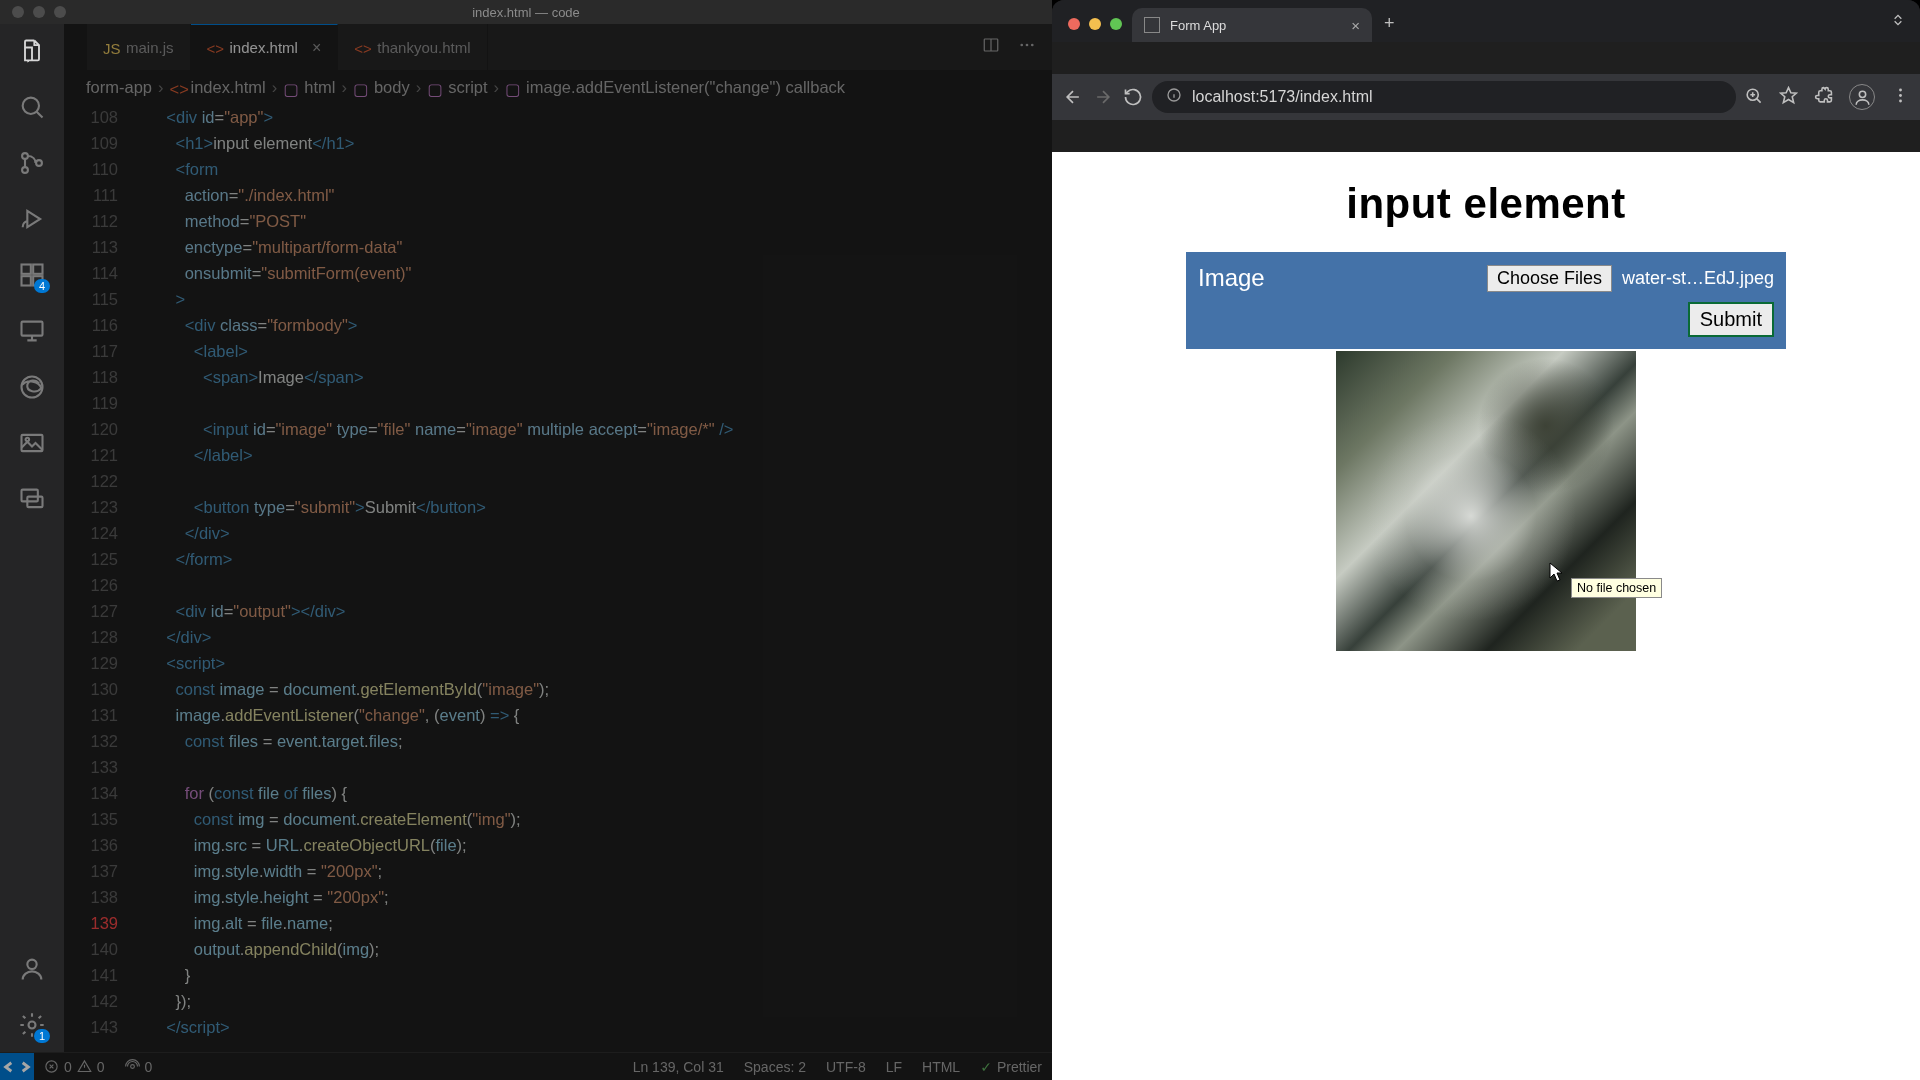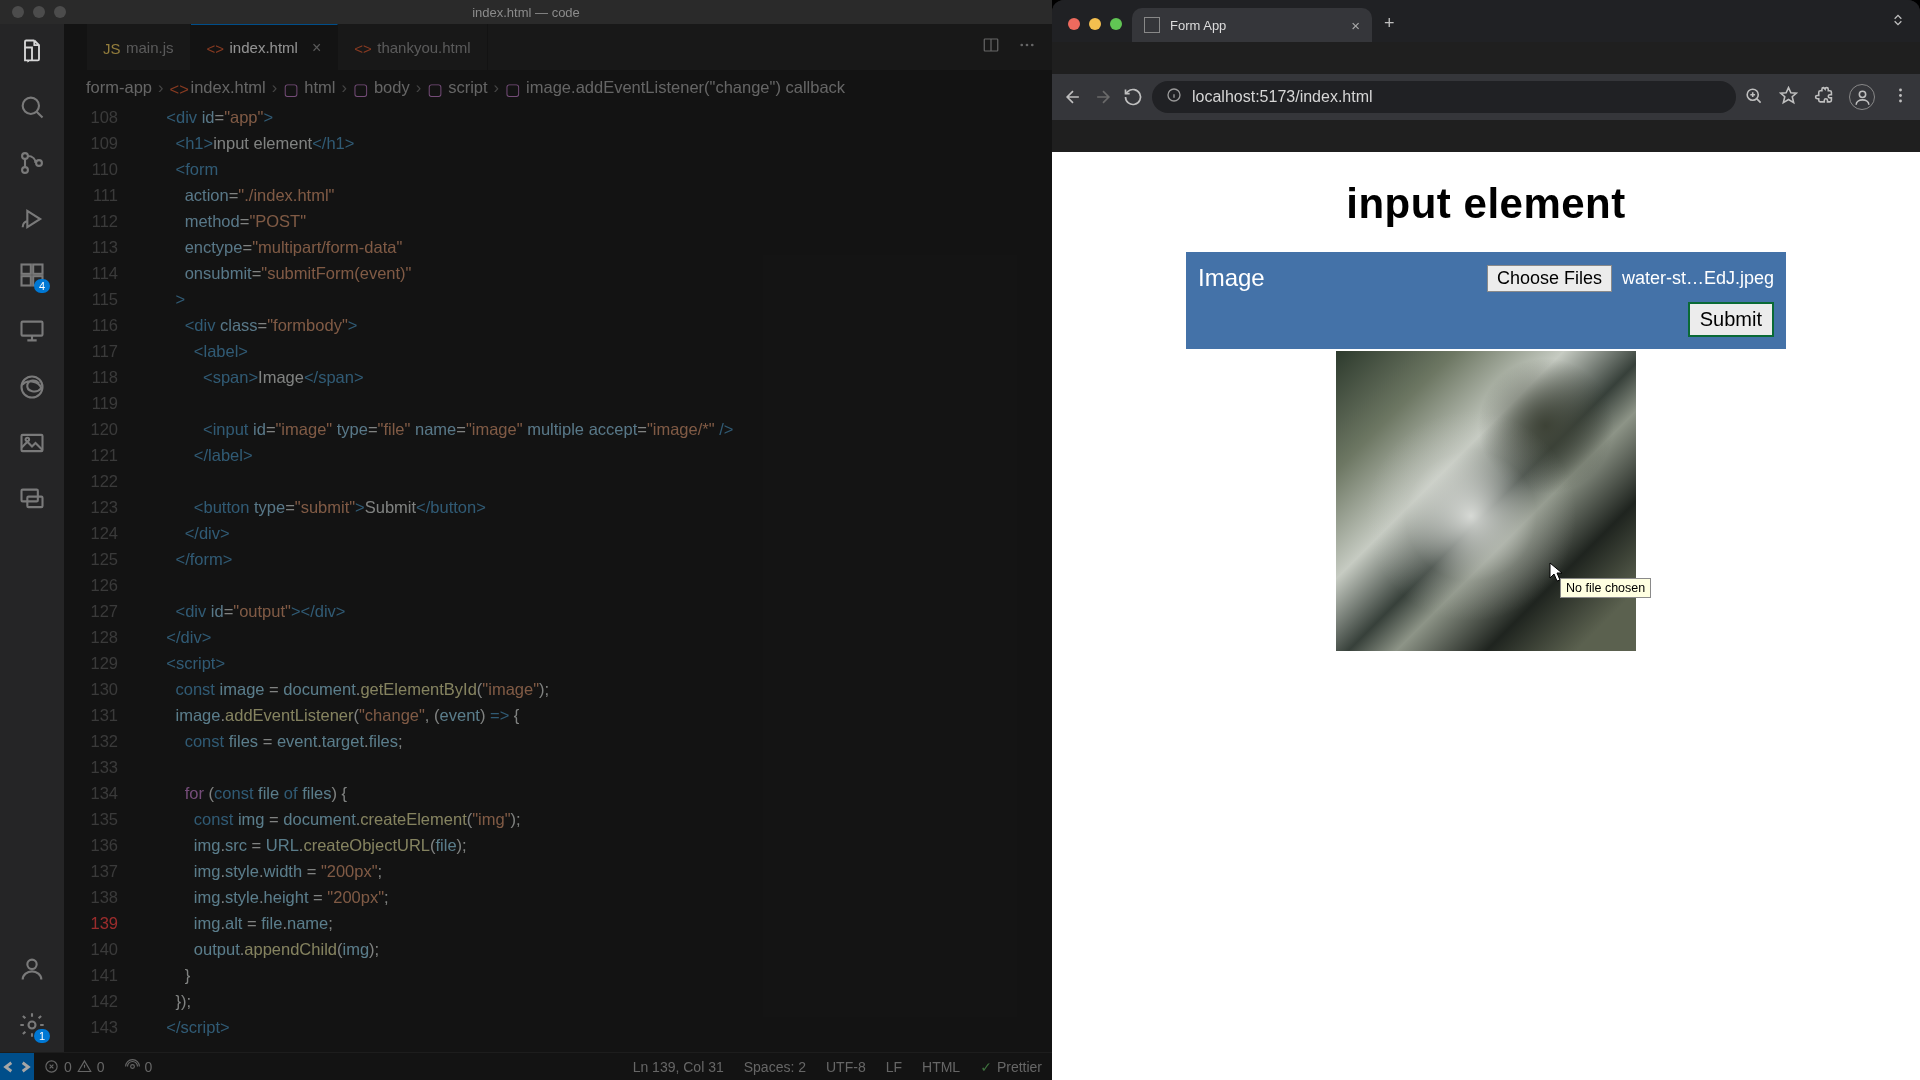--- a/index.html
+++ b/index.html
@@ -81,21 +81,21 @@
   .formbody { width: 600px; background: #4472a8; padding: 12px; display: flex; flex-direction: column; gap: 10px; }
   .form-row1 { display: flex; align-items: center; justify-content: space-between; }
   .form-row1 .lbl { color: #fff; font-size: 24px; }
   .file-group { display: flex; align-items: center; gap: 10px; }
   .choose-btn { background: #ececec; border: 1px solid #8a8a8a; padding: 2px 9px; font-size: 18px; font-family: inherit; }
   .file-name { color: #fff; font-size: 18px; }
   .form-row2 { display: flex; justify-content: flex-end; }
   .submit-btn { background: #ececec; border: 2px solid #0a6a36; padding: 4px 10px; font-size: 20px; font-family: inherit; }
   .preview-img { width: 300px; height: 300px; background: linear-gradient(135deg,#2d3a2d 0%,#6d7763 20%,#c6cbc2 38%,#37403a 52%,#8d9487 60%,#1f241f 75%,#5b614f 90%); margin-top: 2px; position: relative; }
   .preview-img::after{content:"";position:absolute;inset:0;background:radial-gradient(ellipse at 45% 55%,rgba(230,232,228,.9) 0%,rgba(200,202,197,.2) 28%,transparent 45%),radial-gradient(circle at 70% 25%,#3d4236 0%,transparent 22%);}
-  .tooltip { position: absolute; background: #ffffe1; border: 1px solid #8a8a8a; font-size: 12.5px; padding: 2px 5px; color: #000; }
+  .tooltip { position: absolute; background: #ffffe1; border: 1px solid #8a8a8a; font-size: 12.5px; padding: 2px 5px; color: #000; margin-left: 11px; }
   .cursor-arrow { position: absolute; width: 14px; height: 20px; }
   .cursor-arrow svg { width: 14px; height: 20px; }
 
   .scrim { position: absolute; inset: 0; background: rgba(0,0,0,0.35); pointer-events: none; }
 </style>
 </head>
 <body>
 
 <div class="vscode">
   <div class="scrim"></div>

